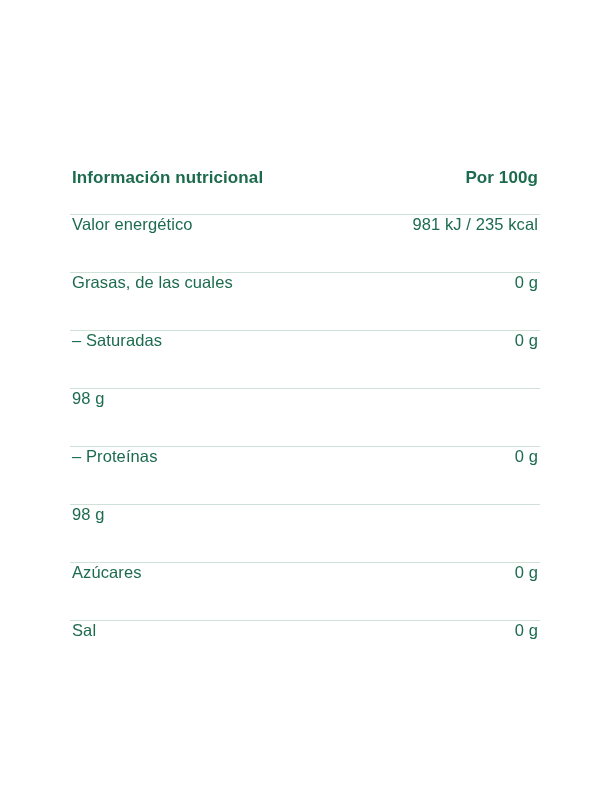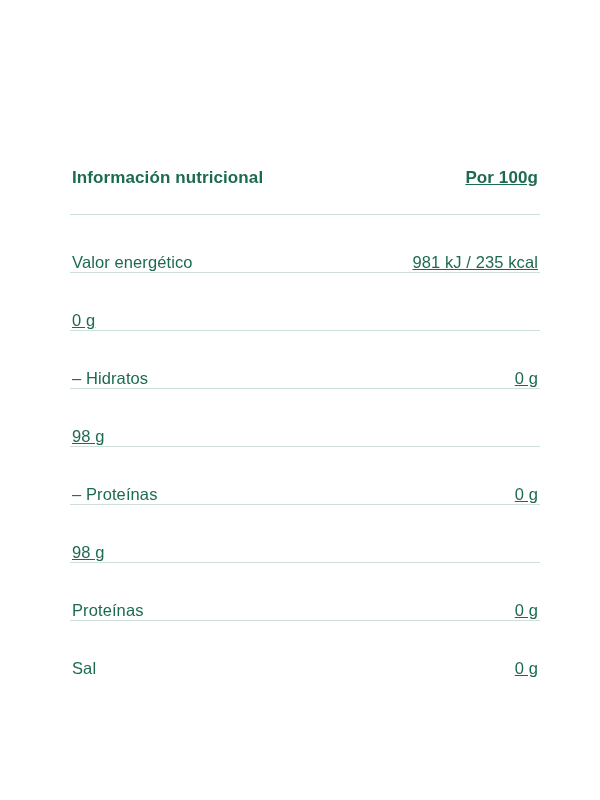--- a/index.html
+++ b/index.html
@@ -44,82 +44,82 @@
   .nutri-header .cell {
     font-size: 17px;
     font-weight: bold;
     color: #1d6b4f;
     letter-spacing: 0.1px;
   }
 
   .nutri-body-row {
     height: 58px;
     border-top: 1px solid #cfe0d7;
-    align-items: flex-end;
+    align-items: flex-start;
   }
 
   .nutri-body-row .cell {
     font-size: 16.5px;
     font-weight: normal;
     color: #1d6b4f;
     letter-spacing: 0.1px;
   }
 
   .cell-label {
     text-align: left;
     white-space: nowrap;
   }
 
   .cell-value {
     text-align: right;
     white-space: nowrap;
-    text-decoration: underline;
   }
 </style>
 </head>
 <body>
 
 <div class="page">
 
   <div class="nutrition-table">
 
     <div class="nutri-row nutri-header">
       <div class="cell cell-label">Información nutricional</div>
       <div class="cell cell-value">Por 100g</div>
     </div>
 
     <div class="nutri-row nutri-body-row">
       <div class="cell cell-label">Valor energético</div>
       <div class="cell cell-value">981 kJ / 235 kcal</div>
     </div>
 
     <div class="nutri-row nutri-body-row">
+      <div class="cell cell-label">Grasas, de las cuales</div>
       <div class="cell cell-value">0 g</div>
     </div>
 
     <div class="nutri-row nutri-body-row">
-      <div class="cell cell-label">– Hidratos</div>
+      <div class="cell cell-label">– Saturadas</div>
       <div class="cell cell-value">0 g</div>
     </div>
 
     <div class="nutri-row nutri-body-row">
       <div class="cell cell-value">98 g</div>
     </div>
 
     <div class="nutri-row nutri-body-row">
       <div class="cell cell-label">– Proteínas</div>
       <div class="cell cell-value">0 g</div>
     </div>
 
     <div class="nutri-row nutri-body-row">
       <div class="cell cell-value">98 g</div>
     </div>
 
     <div class="nutri-row nutri-body-row">
-      <div class="cell cell-label">Proteínas</div>
+      <div class="cell cell-label">Azúcares</div>
       <div class="cell cell-value">0 g</div>
     </div>
 
     <div class="nutri-row nutri-body-row">
       <div class="cell cell-label">Sal</div>
       <div class="cell cell-value">0 g</div>
     </div>
 
   </div>
 

